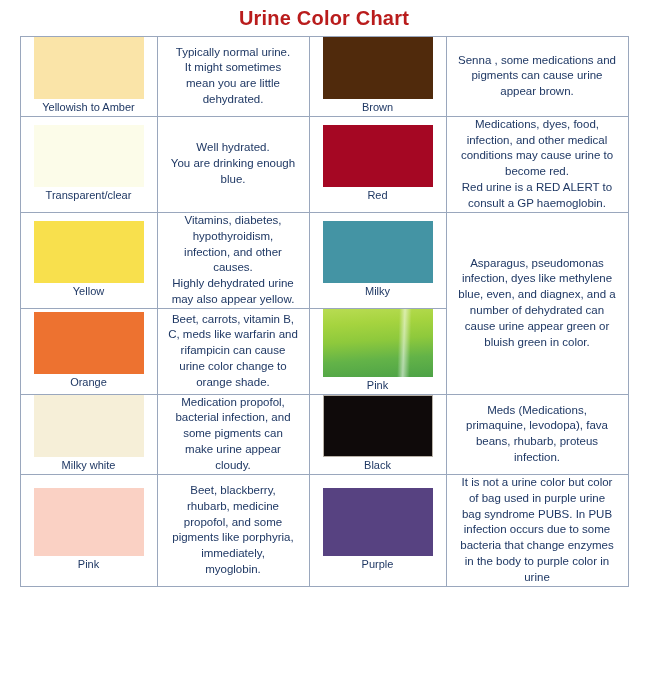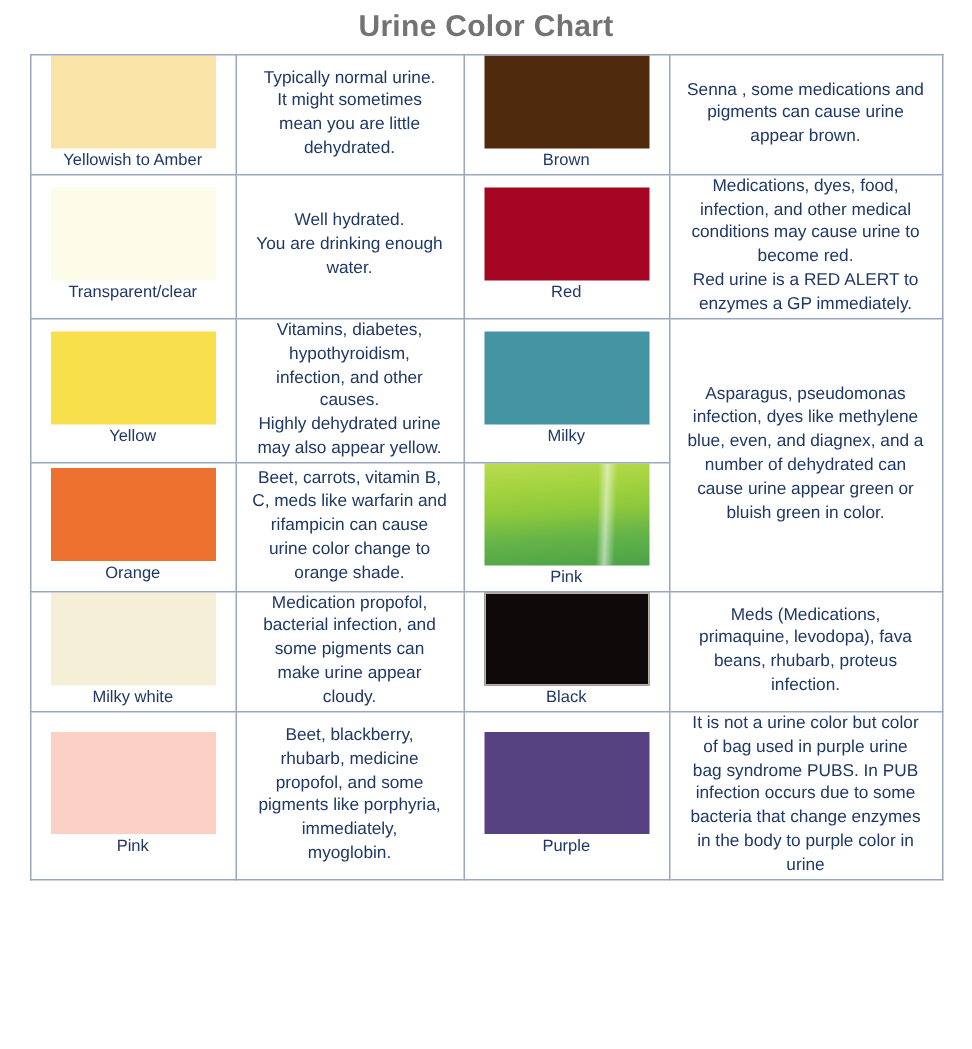--- a/index.html
+++ b/index.html
@@ -14,21 +14,21 @@
     height: 699px;
     font-family: "Liberation Sans", sans-serif;
     color: #1f3864;
     overflow: hidden;
   }
 
   #page-title {
     text-align: center;
     font-size: 20px;
     font-weight: bold;
-    color: #737373;
+    color: #b91c1c;
     letter-spacing: 0.2px;
     padding-top: 7px;
     padding-bottom: 7px;
     line-height: 1.1;
   }
 
   #chart-table {
     width: 608px;
     margin: 0 auto;
     border-collapse: collapse;
@@ -138,33 +138,33 @@
     </tr>
 
     <tr>
       <td class="swatch-cell">
         <span class="swatch sw-clear"></span>
         <div class="swatch-label">Transparent/clear</div>
       </td>
       <td class="desc-cell">
         <span class="line">Well hydrated.</span>
         <span class="line">You are drinking enough</span>
-        <span class="line">water.</span>
+        <span class="line">blue.</span>
       </td>
       <td class="swatch-cell">
         <span class="swatch sw-red"></span>
         <div class="swatch-label">Red</div>
       </td>
       <td class="desc-cell">
         <span class="line">Medications, dyes, food,</span>
         <span class="line">infection, and other medical</span>
         <span class="line">conditions may cause urine to</span>
         <span class="line">become red.</span>
         <span class="line">Red urine is a RED ALERT to</span>
-        <span class="line">enzymes a GP immediately.</span>
+        <span class="line">consult a GP haemoglobin.</span>
       </td>
     </tr>
 
     <tr>
       <td class="swatch-cell">
         <span class="swatch sw-yellow"></span>
         <div class="swatch-label">Yellow</div>
       </td>
       <td class="desc-cell">
         <span class="line">Vitamins, diabetes,</span>

